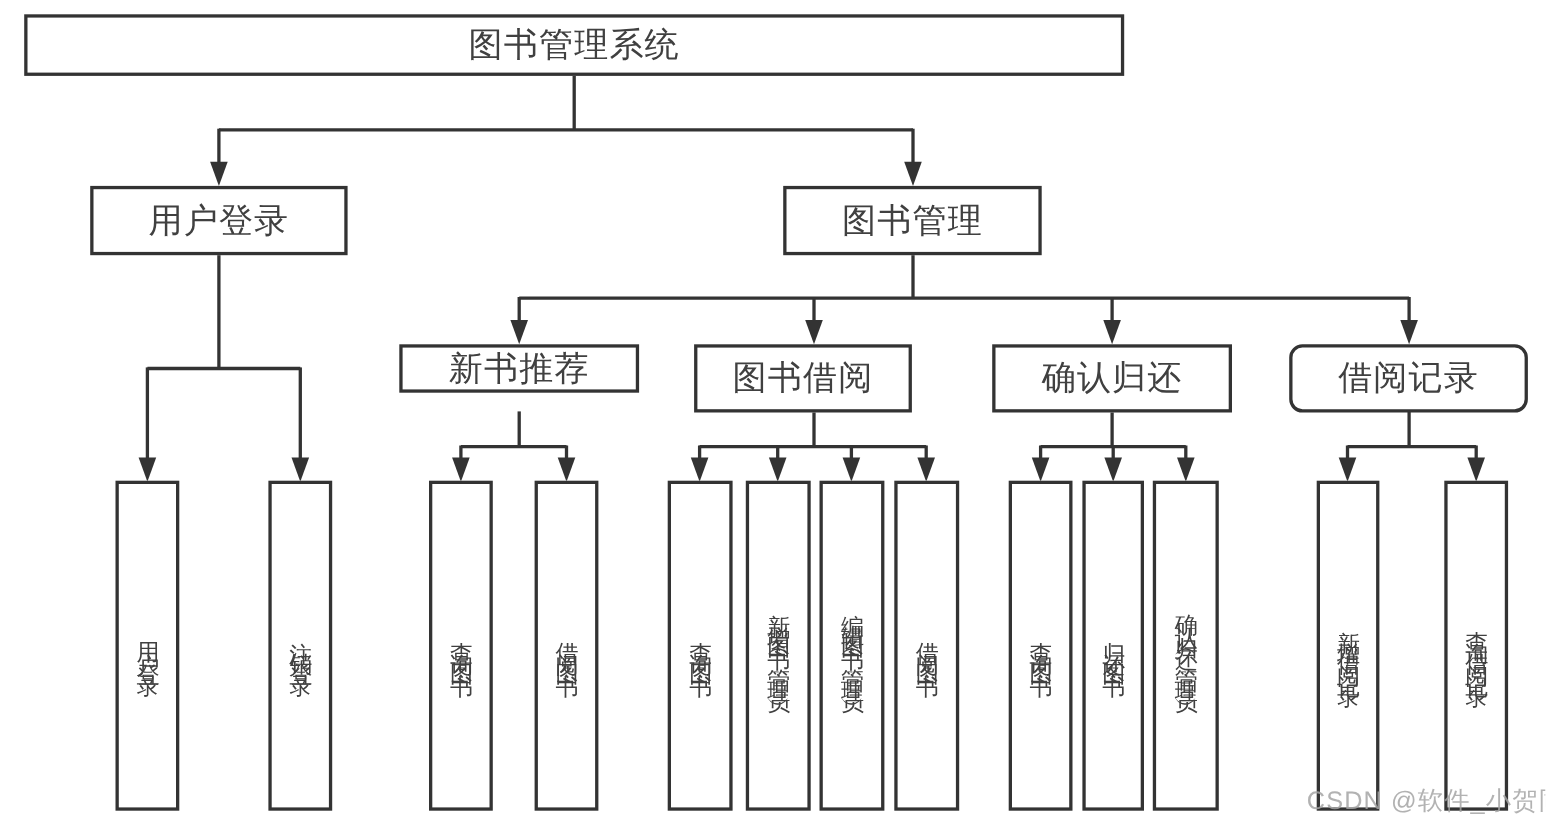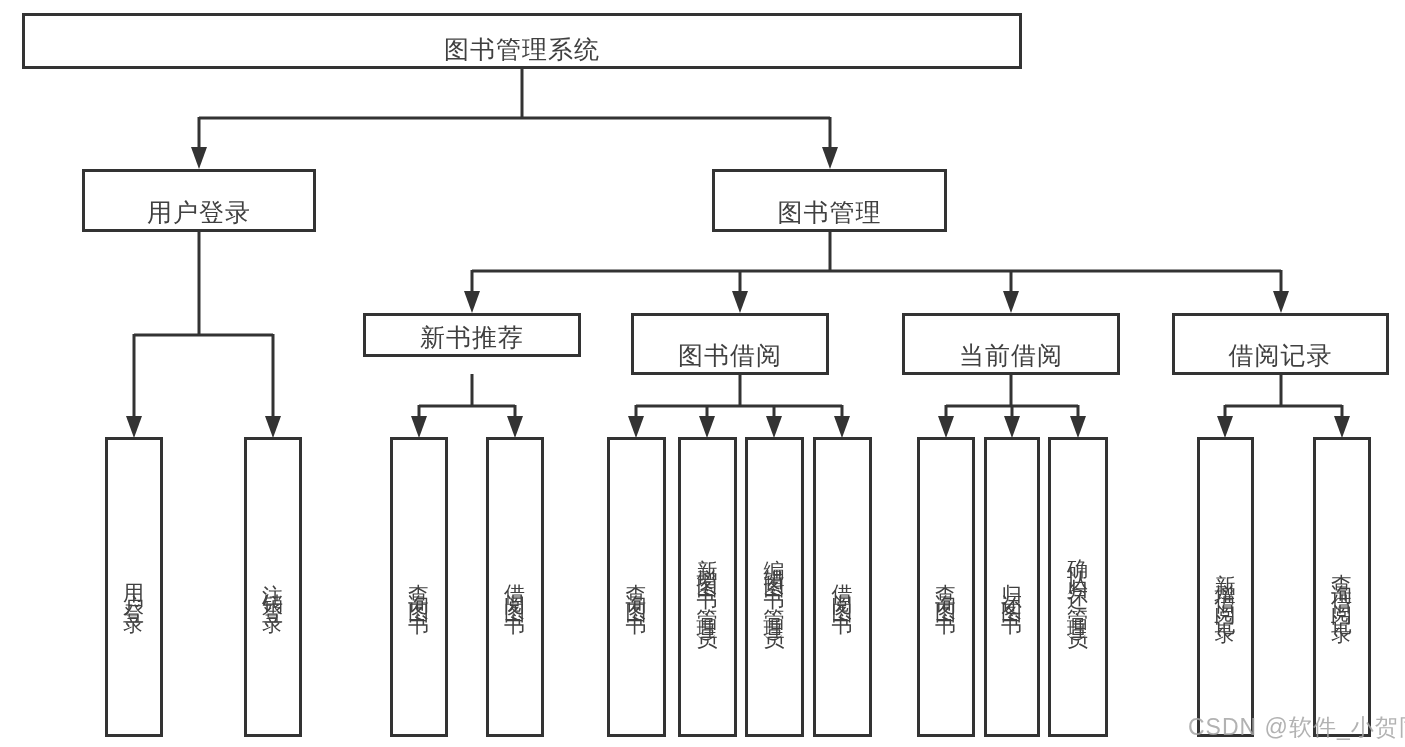--- a/index.html
+++ b/index.html
@@ -27,43 +27,42 @@
     border: 3px solid #333333;
     background: #ffffff;
     color: #404040;
     display: flex;
     align-items: center;
     justify-content: center;
     z-index: 2;
     letter-spacing: 1px;
   }
   .h-node {
-    font-size: 25px;
-    align-items: flex-end;
+    font-size: 31px;
   }
   .leaf {
     top: 437px;
     height: 300px;
   }
   .leaf span {
     writing-mode: vertical-rl;
     text-orientation: mixed;
     font-size: 21px;
     line-height: 1;
     letter-spacing: 10px;
     white-space: nowrap;
   }
   
   #n-root   { left: 22px;   top: 13px;  width: 1000px; height: 56px; }
   #n-user   { left: 82px;   top: 169px; width: 234px;  height: 63px; }
   #n-book   { left: 712px;  top: 169px; width: 235px;  height: 63px; }
   #n-nb     { left: 363px;  top: 313px; width: 218px;  height: 44px; }
   #n-bb     { left: 631px;  top: 313px; width: 198px;  height: 62px; }
   #n-cb     { left: 902px;  top: 313px; width: 218px;  height: 62px; }
-  #n-br     { left: 1172px; top: 313px; width: 217px;  height: 62px; }
+  #n-br     { left: 1172px; top: 313px; width: 217px;  height: 62px; border-radius: 12px; }
   #l-user-login   { left: 105px;  width: 58px; }
   #l-logout       { left: 244px;  width: 58px; }
   #l-nb-query     { left: 390px;  width: 58px; }
   #l-nb-borrow    { left: 486px;  width: 58px; }
   #l-bb-query     { left: 607px;  width: 59px; }
   #l-bb-add       { left: 678px;  width: 59px; }
   #l-bb-edit      { left: 745px;  width: 59px; }
   #l-bb-borrow    { left: 813px;  width: 59px; }
   #l-cb-query     { left: 917px;  width: 58px; }
   #l-cb-return    { left: 984px;  width: 56px; }
@@ -163,21 +162,21 @@
     <span>图书管理</span>
   </div>
 
   <div id="n-nb" class="node h-node">
     <span>新书推荐</span>
   </div>
   <div id="n-bb" class="node h-node">
     <span>图书借阅</span>
   </div>
   <div id="n-cb" class="node h-node">
-    <span>当前借阅</span>
+    <span>确认归还</span>
   </div>
   <div id="n-br" class="node h-node">
     <span>借阅记录</span>
   </div>
 
   <div id="l-user-login" class="node leaf">
     <span>用户登录</span>
   </div>
   <div id="l-logout" class="node leaf">
     <span>注销登录</span>

